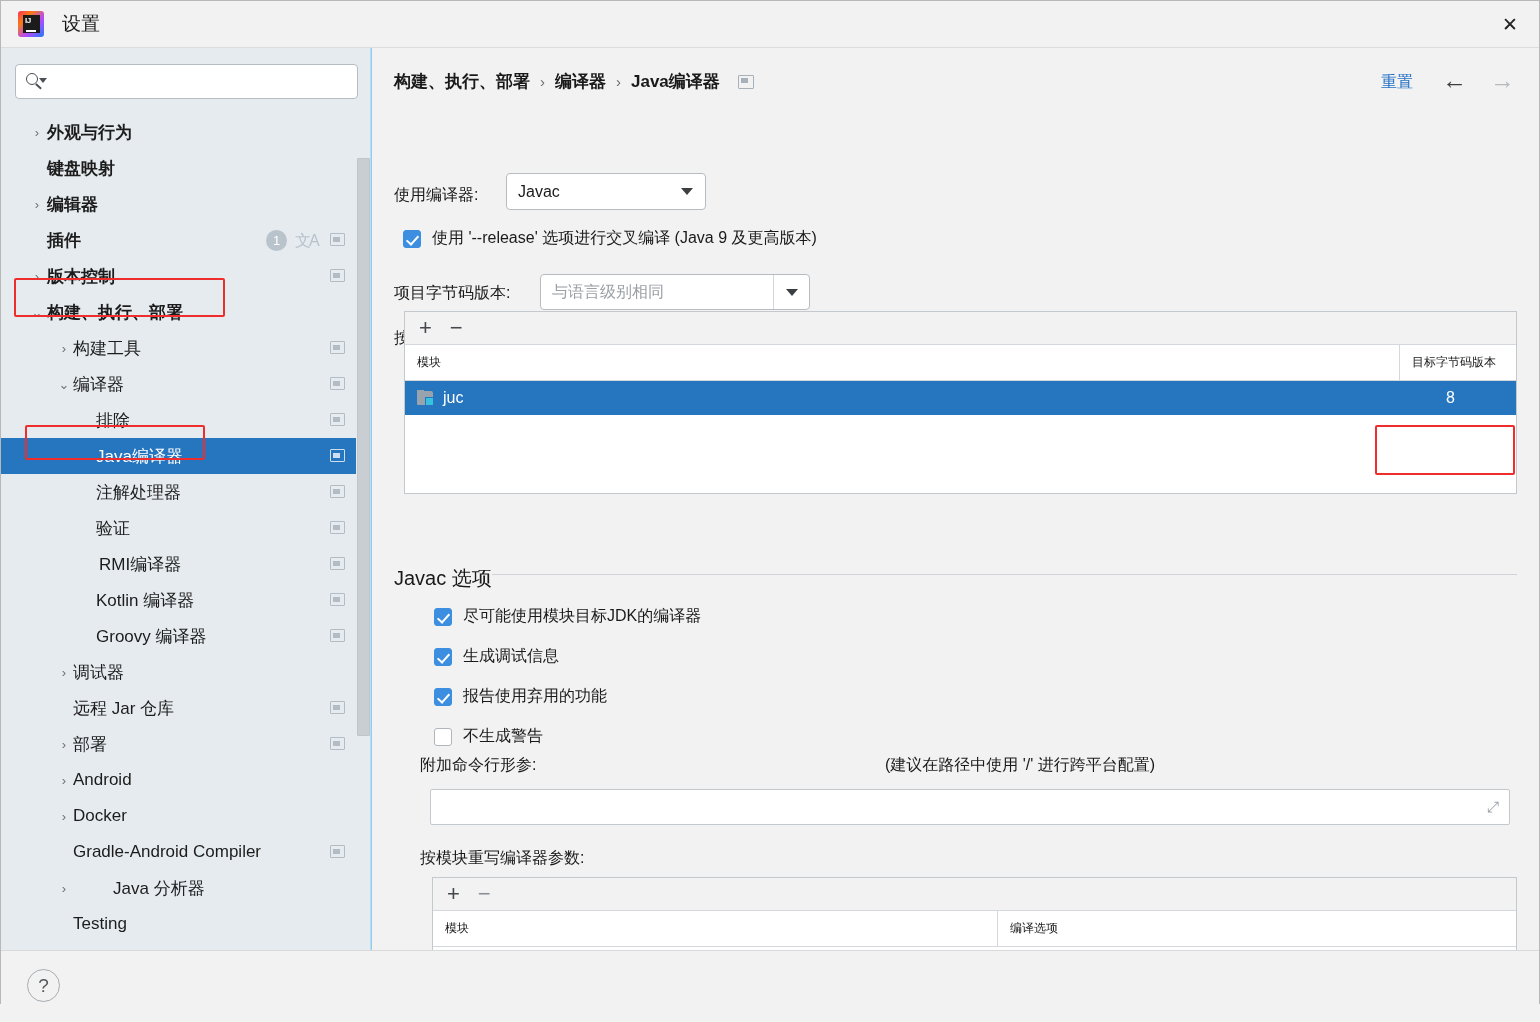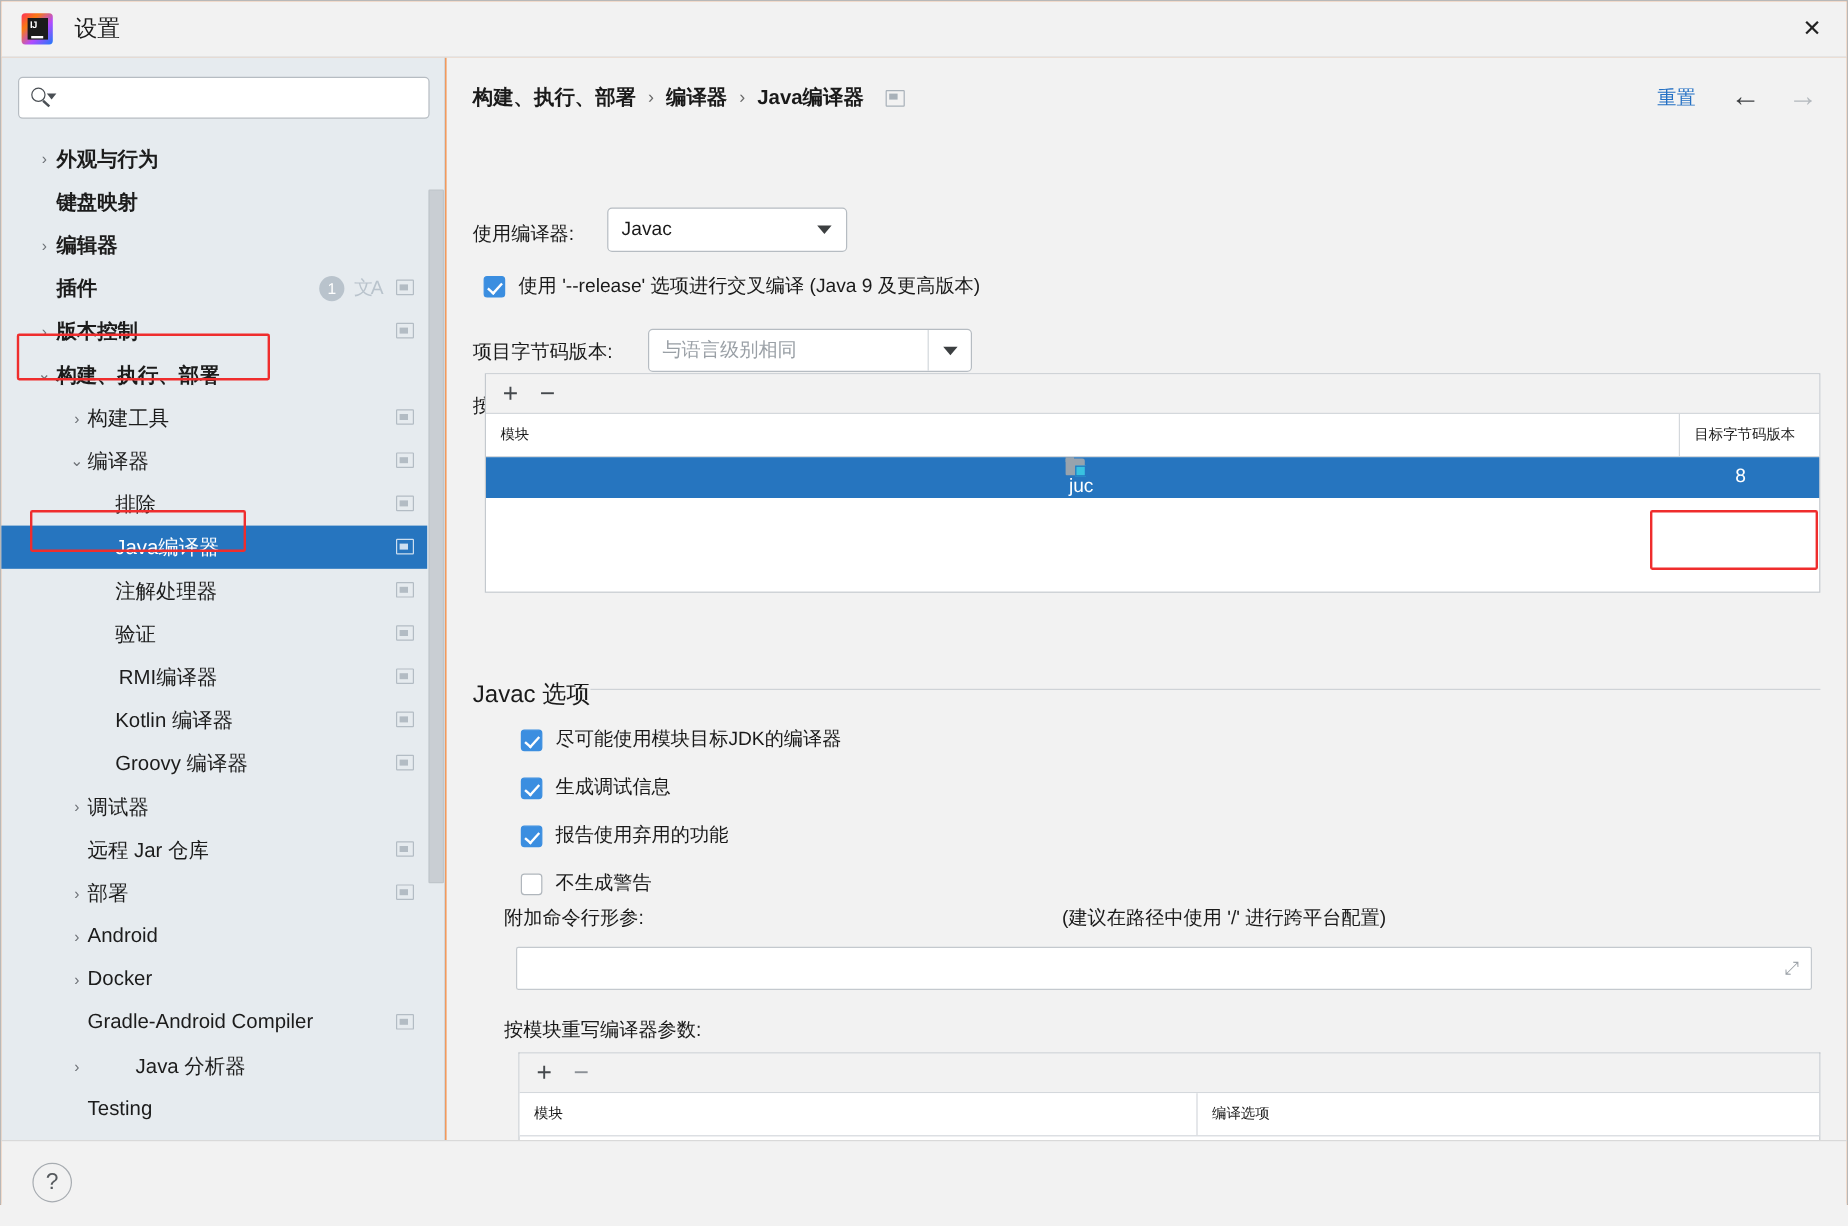--- a/index.html
+++ b/index.html
@@ -6,21 +6,21 @@
   html, body {
     width: 1540px; height: 1022px;
     font-family: "Liberation Sans", "DejaVu Sans", sans-serif;
     background: #f2f2f2;
     overflow: hidden;
     -webkit-font-smoothing: antialiased;
   }
   #app {
     position: relative;
     width: 1540px; height: 1004px;
-    background: #f97316;
+    background: #7dd3fc;
     border: 1px solid #b8b8b8;
   }
 
   
   .titlebar {
     position: absolute; left: 0; top: 0; width: 1538px; height: 47px;
     background: #f2f2f2;
     border-bottom: 1px solid #dcdcdc;
     display: flex; align-items: center;
   }
@@ -444,21 +444,21 @@
     <div class="table-box" style="left:32px; top:263px; width:1113px; height:183px;">
       <div class="table-toolbar">
         <span class="tb-btn">+</span>
         <span class="tb-btn">−</span>
       </div>
       <div class="table-head">
         <div class="th" style="width:980px;">模块</div>
         <div class="th divider" style="flex:1;">目标字节码版本</div>
       </div>
       <div class="trow sel">
-        <div style="width:980px; display:flex; align-items:center; padding-left:12px;flex-direction:column;">
+        <div style="width:980px; display:flex; align-items:center; padding-left:12px;">
           <span class="mod-icon">
             <span class="tab"></span>
               <span class="folder"></span>
               <span class="cyan"></span>
           </span>
           <span>juc</span>
         </div>
         <div style="flex:1; text-align:center;">8</div>
       </div>
     </div>

